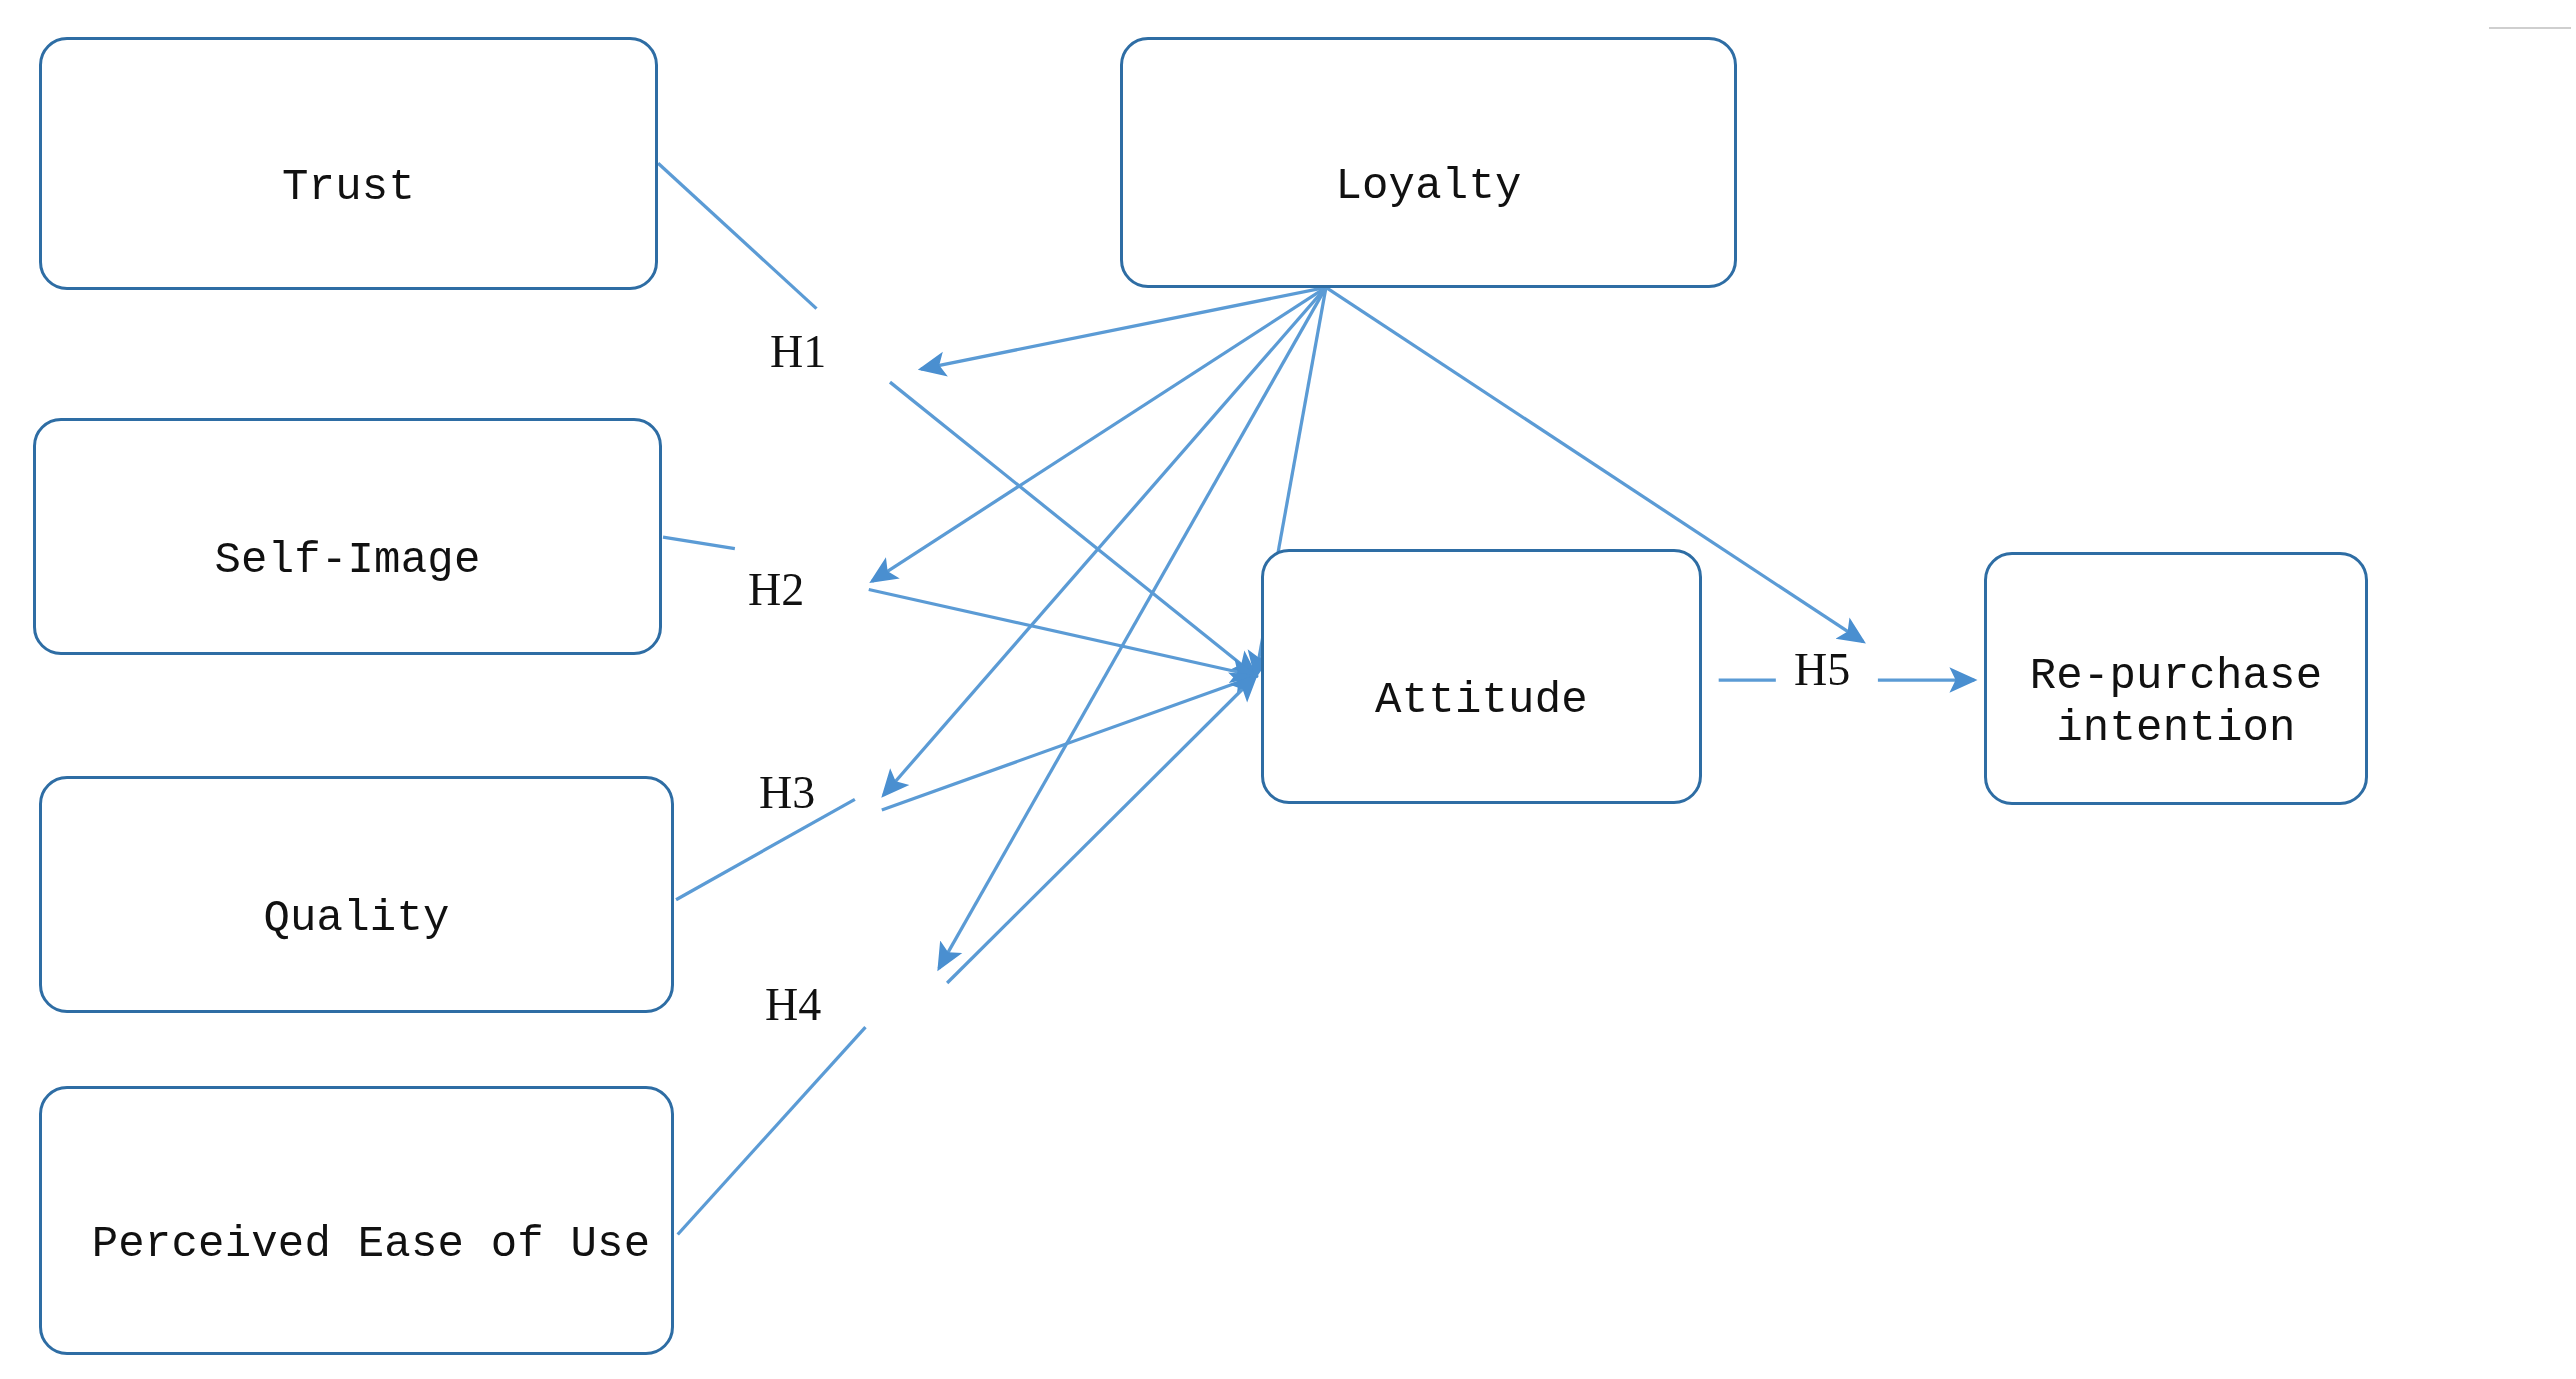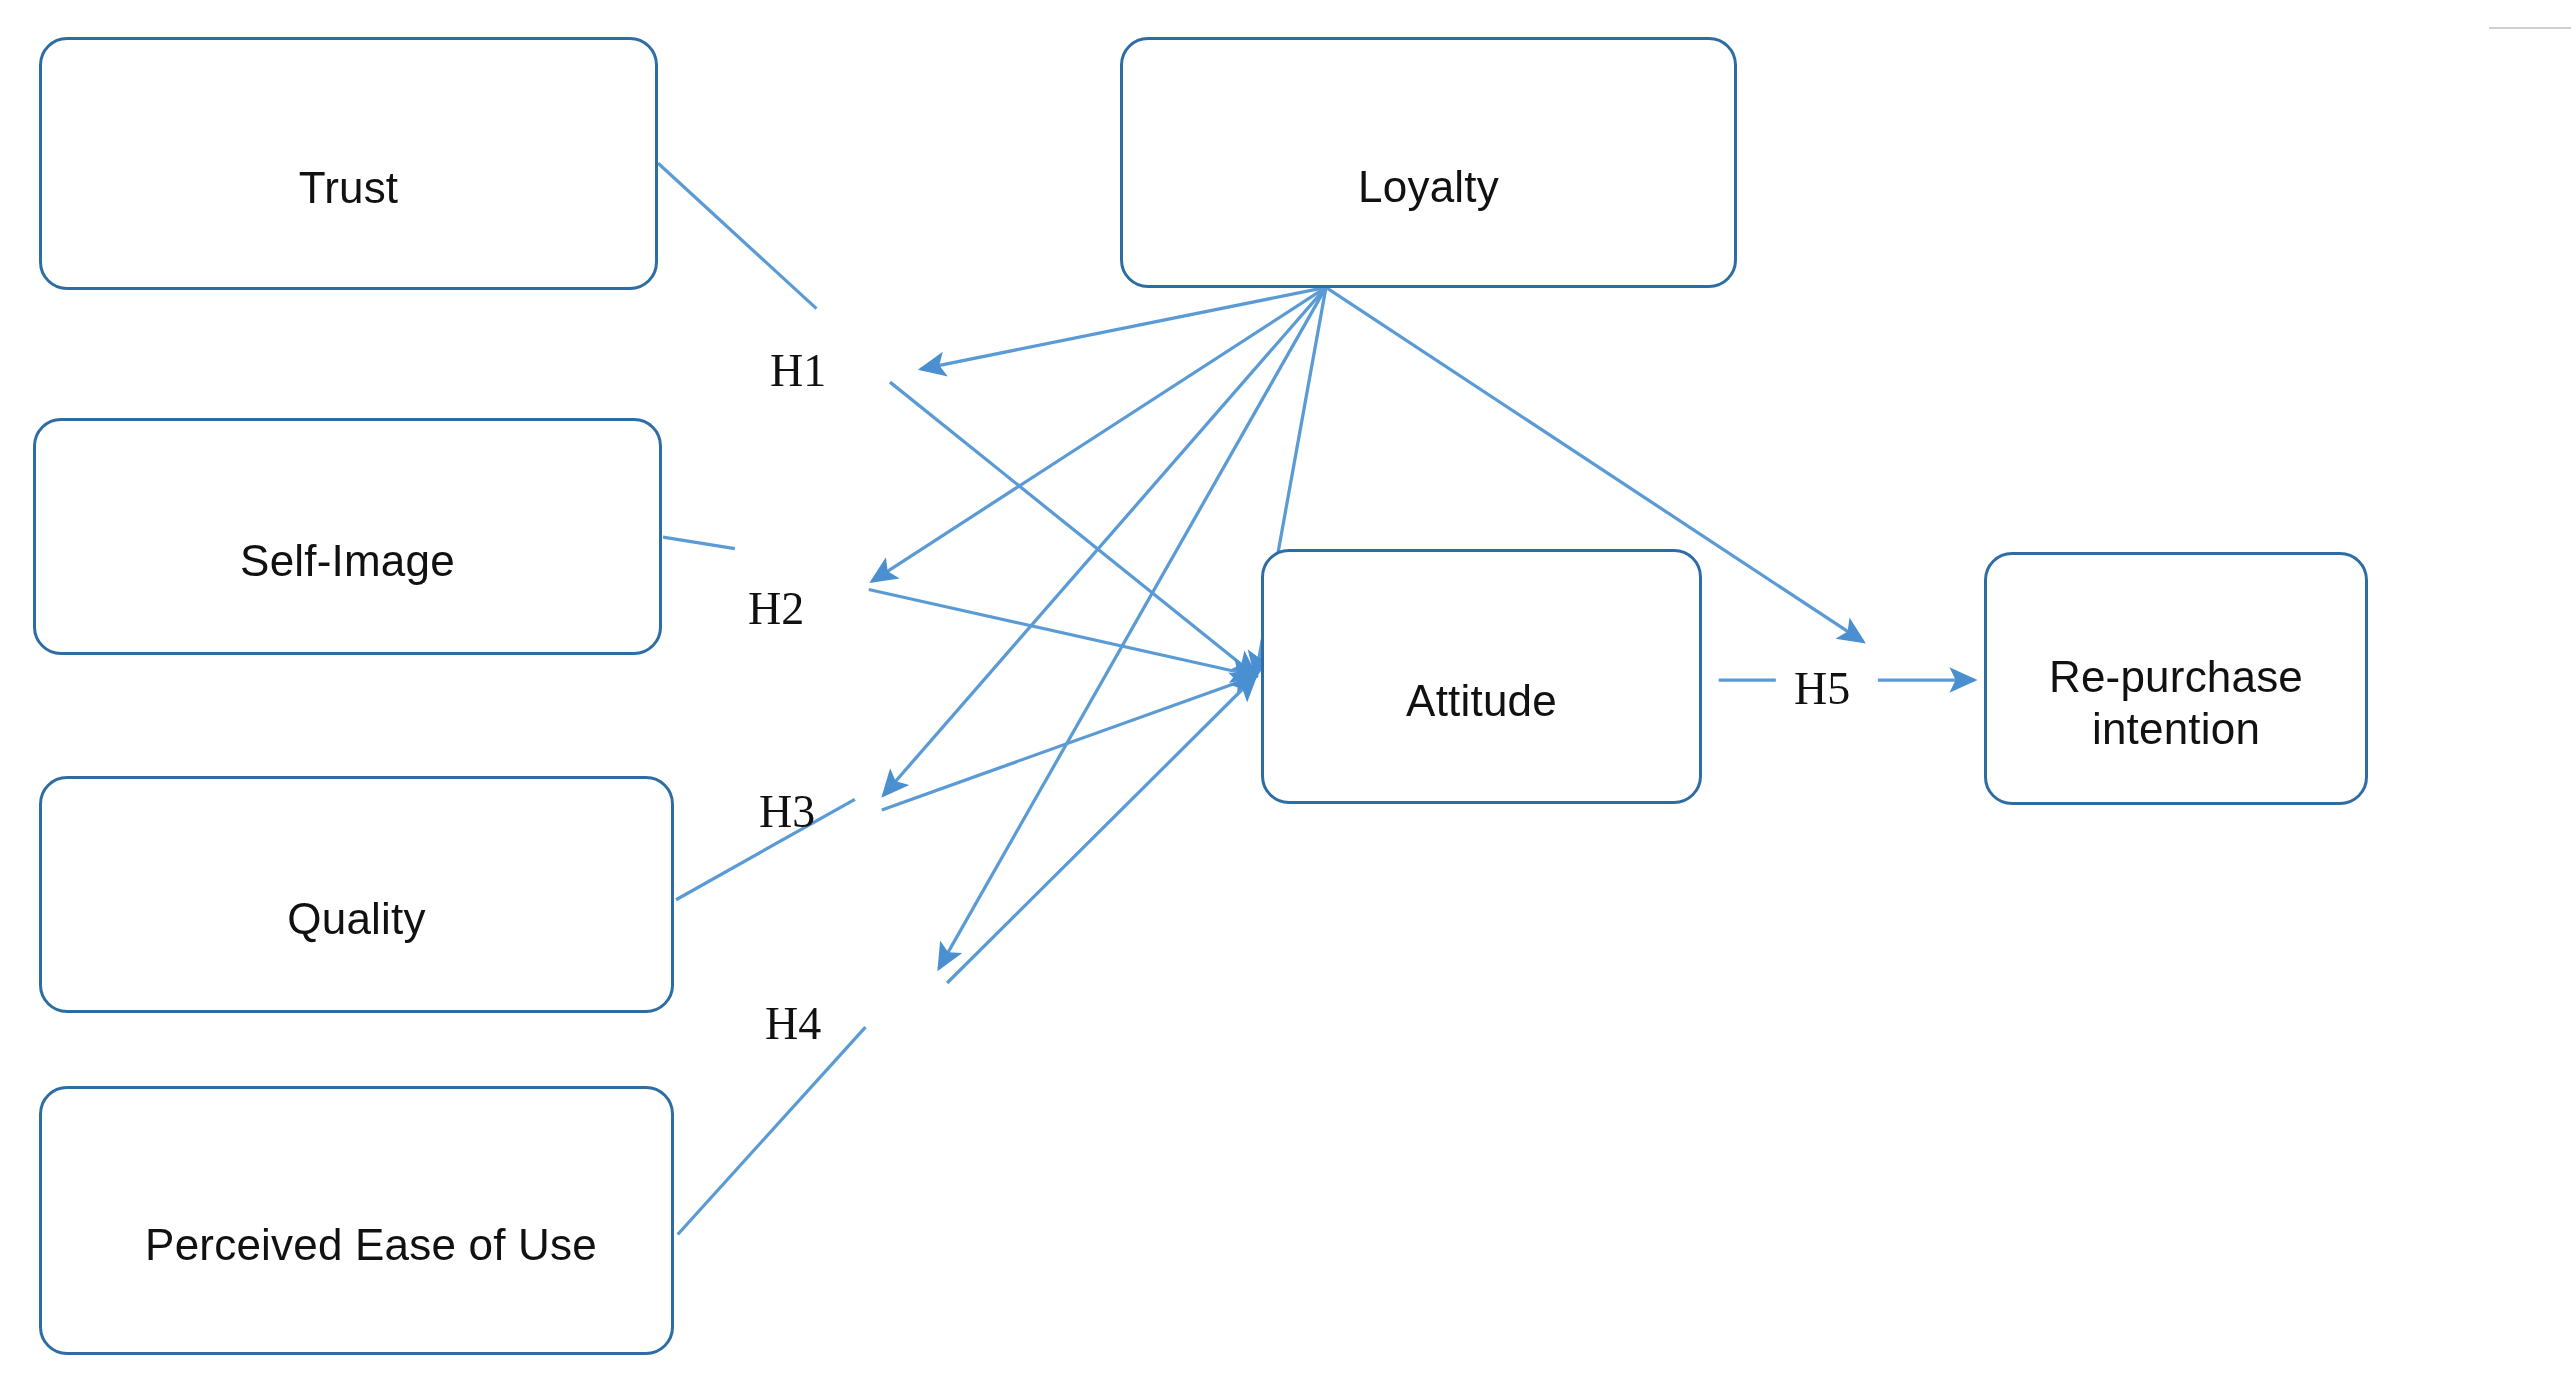--- a/index.html
+++ b/index.html
@@ -21,36 +21,35 @@
     border: 3.3px solid #2E6DA4;
     border-radius: 28px;
     background: #ffffff;
     display: flex;
     align-items: center;
     justify-content: center;
     text-align: center;
     z-index: 3;
   }
   .node-label {
-    font-family: Liberation Sans, sans-serif;
+    font-family: Liberation Mono, monospace;
     font-size: 44px;
     color: #111111;
     line-height: 1.18;
     letter-spacing: 0.2px;
     white-space: pre-line;
     margin-top: 48px;
   }
   .hlabel {
     position: absolute;
     font-family: "Liberation Serif", "DejaVu Serif", serif;
     font-size: 46px;
     color: #111111;
     z-index: 4;
     white-space: nowrap;
-    margin-top: 19px;
   }
   svg.edges {
     position: absolute;
     left: 0;
     top: 0;
     width: 2576px;
     height: 1379px;
     z-index: 1;
     overflow: visible;
   }

